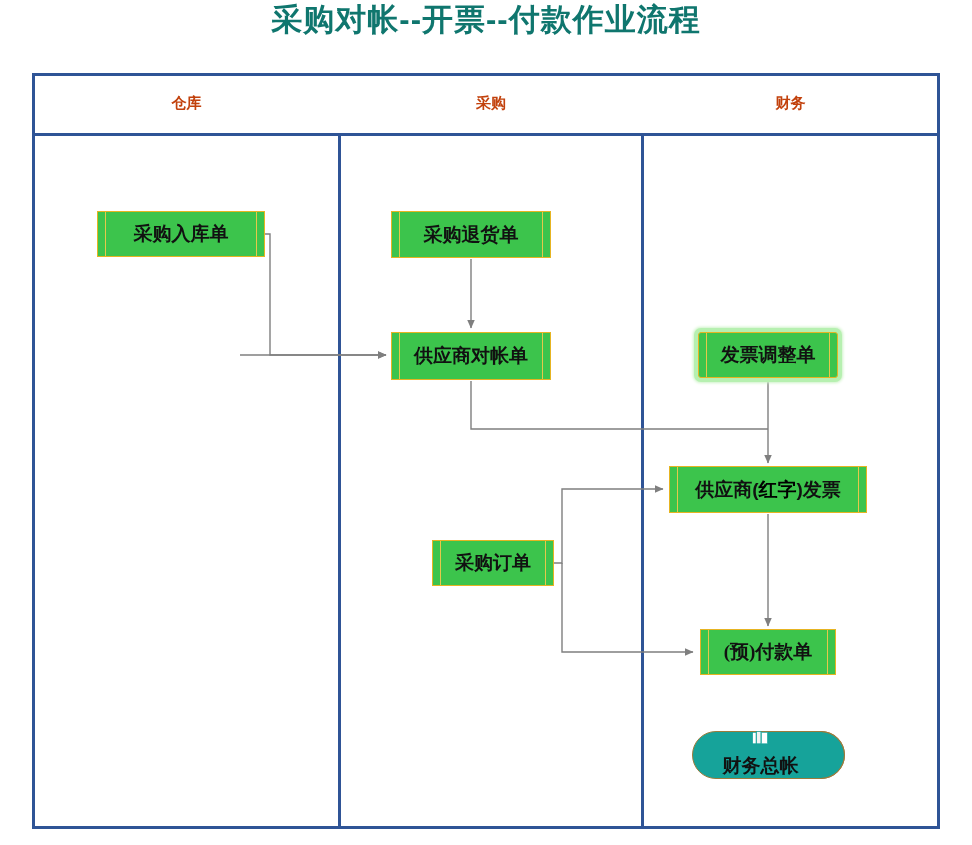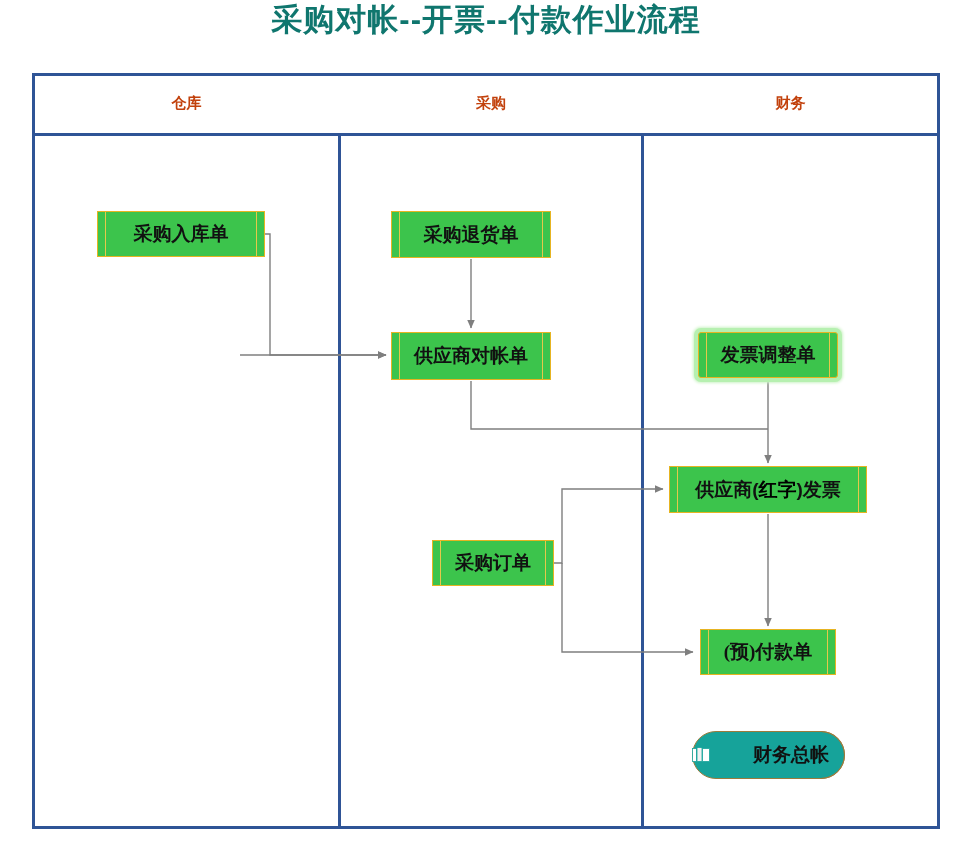--- a/index.html
+++ b/index.html
@@ -140,27 +140,28 @@
     border-left: none;
     border-radius: 0 24px 24px 0 / 0 24px 24px 0;
     box-sizing: border-box;
     background: transparent;
   }
   #node-gl .cyl-label {
     position: absolute;
     inset: 0;
     display: flex;
     align-items: center;
-    justify-content: space-between;
+    justify-content: flex-start;
     gap: 7px;
     padding-right: 16px;
     font-size: 19px;
     font-weight: bold;
     color: #111111;
     white-space: nowrap;
+    flex-direction: column;
   }
   #node-gl .book-icon { display: block; }
 
   
   #wires {
     position: absolute;
     left: 0;
     top: 0;
     width: 972px;
     height: 845px;

